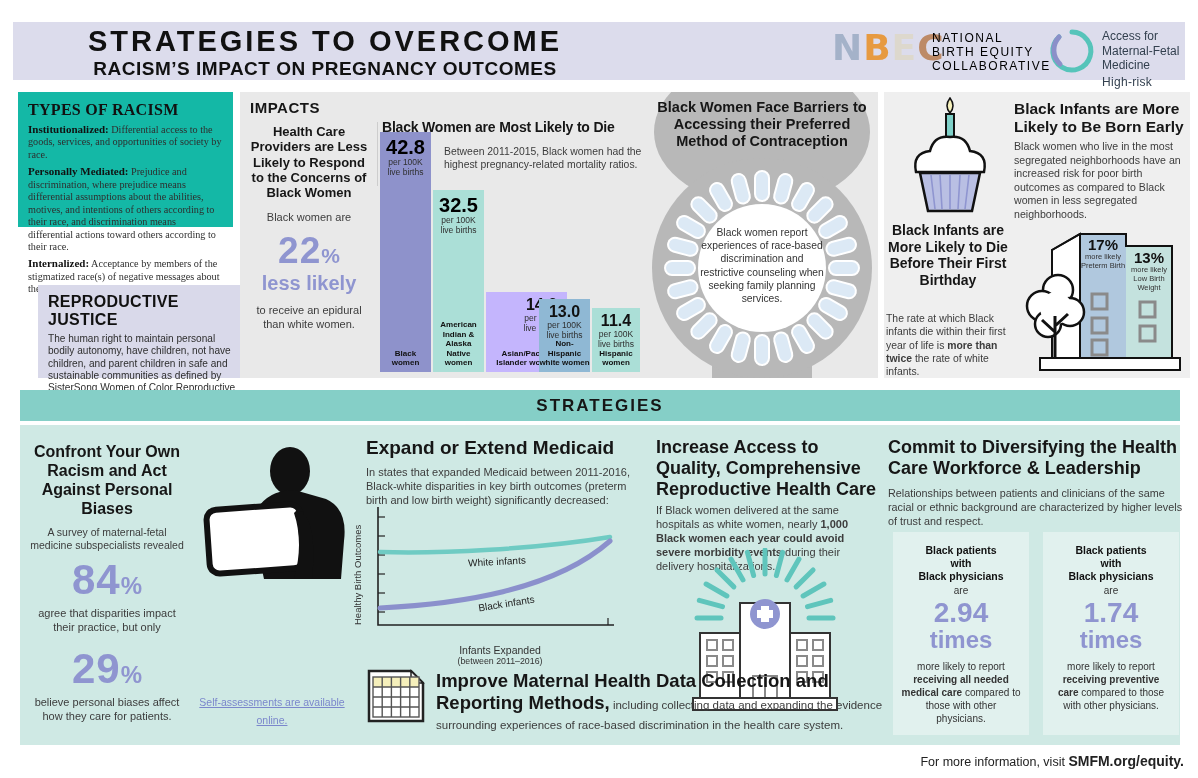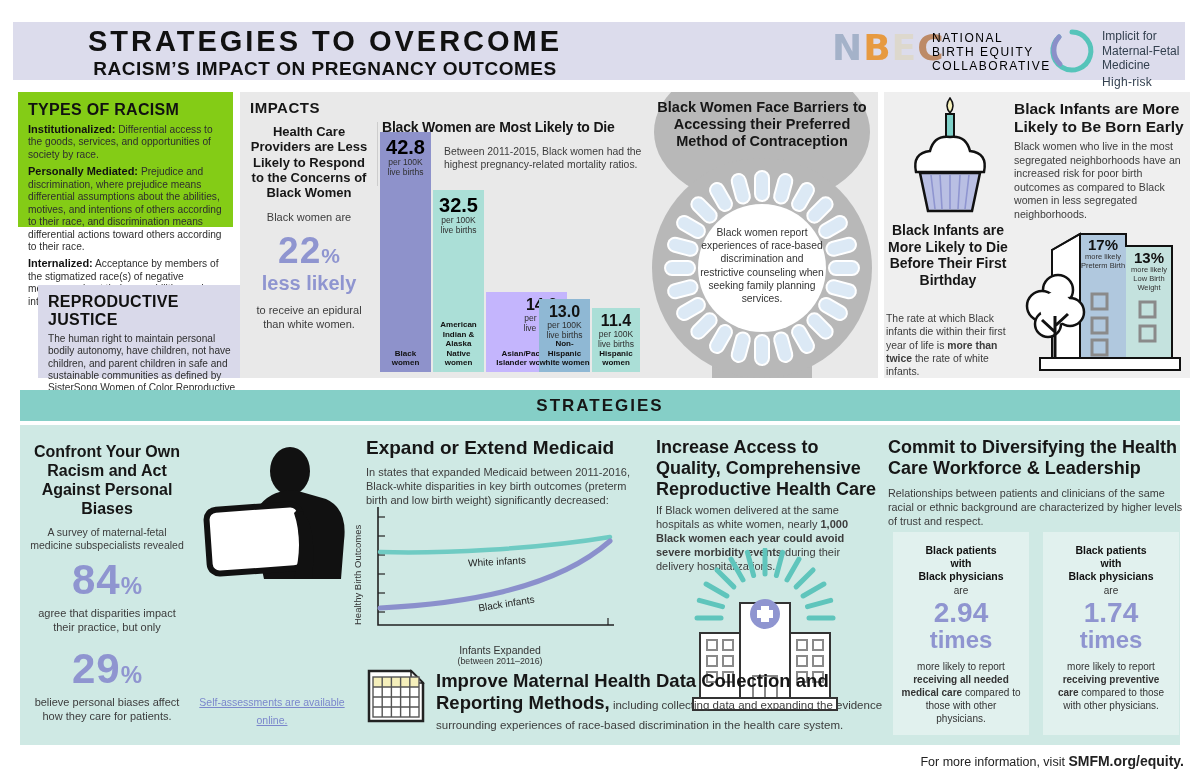--- a/index.html
+++ b/index.html
@@ -15,21 +15,21 @@
   
   #header-bar{left:13px;top:22px;width:1172px;height:58px;background:#dcdcec;}
   #title-wrap{left:82px;top:27px;width:486px;}
   #main-title{font-size:29px;font-weight:800;letter-spacing:3px;line-height:1.0;color:#111;}
   #main-subtitle{font-size:19px;font-weight:700;letter-spacing:0.5px;color:#111;margin-top:2px;}
   .nbec-letter{font-size:36px;font-weight:900;font-family:"DejaVu Sans",sans-serif;line-height:1;}
   #nbec-text div{font-size:12px;letter-spacing:1.5px;color:#000000;line-height:1.18;}
   #smfm-text div{font-size:12px;color:#33404f;line-height:1.22;font-weight:500;}
   #smfm-tagline{font-size:6.8px;color:#45bdb3;margin-top:2px;letter-spacing:0.3px;}
   
-  #racism-box{left:18px;top:92px;width:215px;height:135px;background:#84cc16;padding:9px 10px;box-sizing:border-box;}
+  #racism-box{left:18px;top:92px;width:215px;height:135px;background:#14b8a6;padding:9px 10px;box-sizing:border-box;font-family:Liberation Serif, serif;}
   #rj-box{left:18px;top:285px;width:215px;height:93px;background:#d9d9ea;padding:8px 10px;box-sizing:border-box;margin-left:20px;}
   .box-title{font-size:16px;font-weight:800;color:#111;letter-spacing:0.3px;}
   .def-p{font-size:10.2px;line-height:1.22;color:#2e2e2e;margin:4px 0 0 0;}
   .def-term{font-weight:800;font-size:11px;color:#111;}
   
   #impacts-panel{left:240px;top:92px;width:638px;height:286px;background:#e9e9e9;overflow:hidden;}
   #right-panel{left:884px;top:92px;width:306px;height:286px;background:#efefef;overflow:hidden;}
   #impacts-heading{left:250px;top:99px;font-size:15px;font-weight:800;letter-spacing:0.5px;}
   .small-unit{font-size:8.5px;color:#2f2f2f;line-height:1.15;}
   .mbar{position:absolute;bottom:0;}
@@ -68,21 +68,21 @@
   <div class="abs" id="nbec-text" style="left:932px;top:31px;">
     <div>NATIONAL</div>
     <div>BIRTH EQUITY</div>
     <div>COLLABORATIVE</div>
   </div>
   <svg class="abs" style="left:1048px;top:27px;" width="48" height="48" viewBox="0 0 48 48">
     <path d="M24,5 a19,19 0 1,1 -13,5" fill="none" stroke="#56c4ba" stroke-width="5" stroke-linecap="round"></path>
     <path d="M11,10 a19,19 0 0,0 1,27" fill="none" stroke="#8b90c9" stroke-width="5" stroke-linecap="round"></path>
   </svg>
   <div class="abs" id="smfm-text" style="left:1102px;top:29px;">
-    <div>Implicit for</div>
+    <div>Access for</div>
     <div>Maternal-Fetal</div>
     <div>Medicine</div>
     <div id="smfm-tagline">High-risk pregnancy experts</div>
   </div>
 
   <div class="abs" id="racism-box">
     <div class="box-title">TYPES OF RACISM</div>
     <p class="def-p"><span class="def-term">Institutionalized:</span> <span>Differential access to the goods, services, and opportunities of society by race.</span></p>
     <p class="def-p"><span class="def-term">Personally Mediated:</span> <span>Prejudice and discrimination, where prejudice means differential assumptions about the abilities, motives, and intentions of others according to their race, and discrimination means differential actions toward others according to their race.</span></p>
     <p class="def-p"><span class="def-term">Internalized:</span> <span>Acceptance by members of the stigmatized race(s) of negative messages about their own abilities and intrinsic worth.</span></p>

